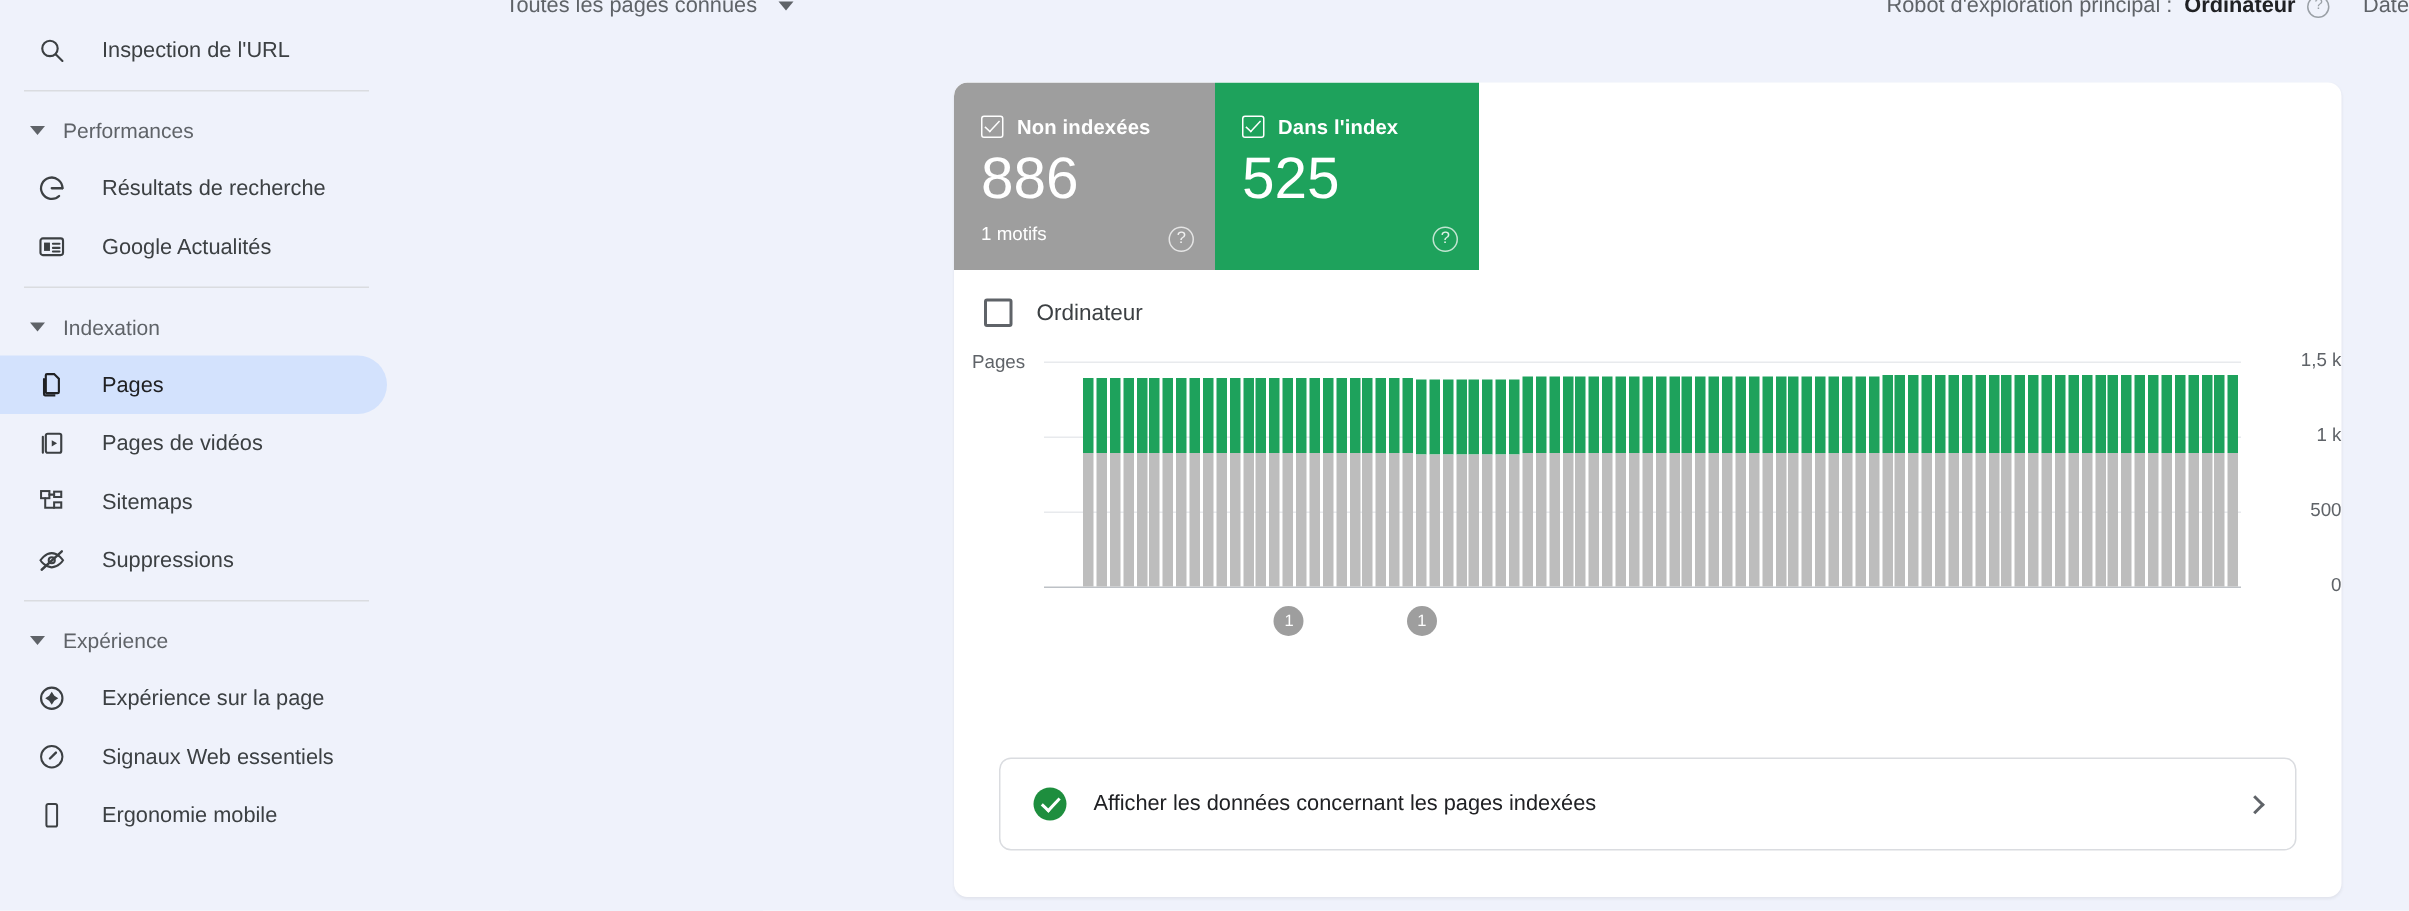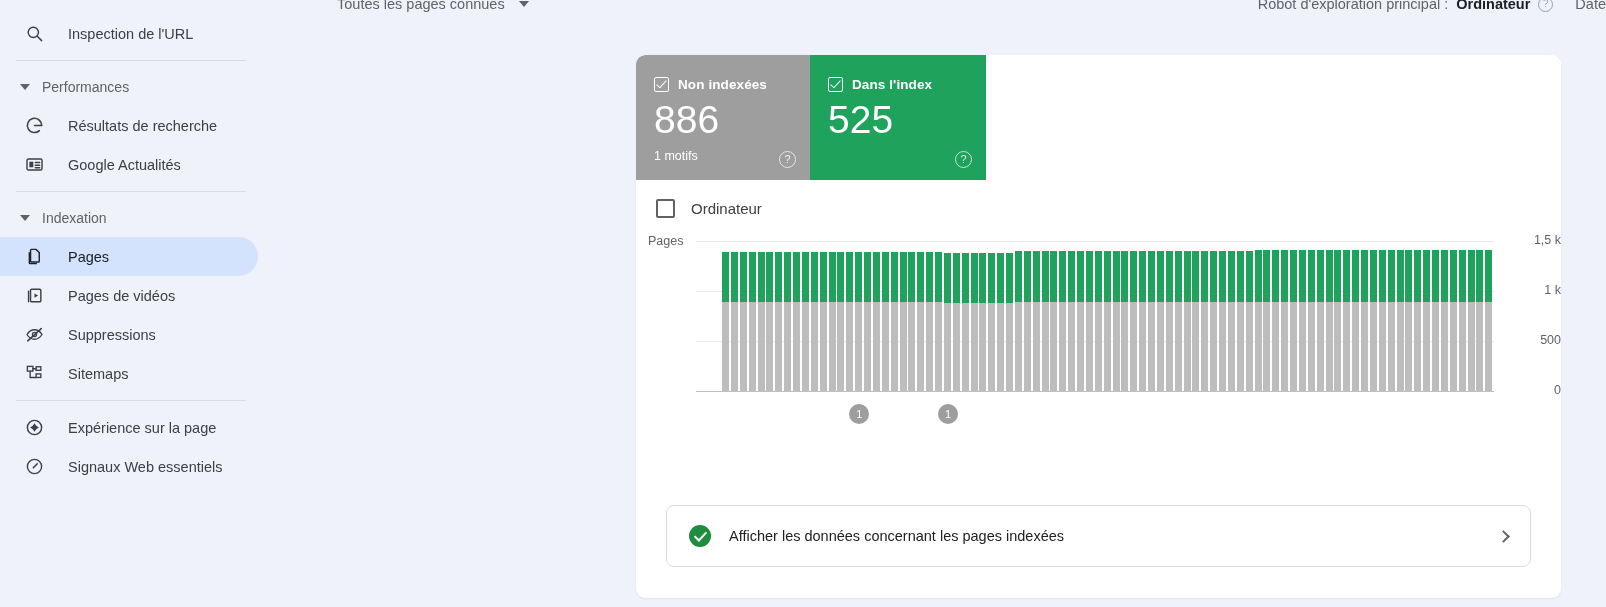--- a/index.html
+++ b/index.html
@@ -267,42 +267,46 @@
           <path d="M4.5 6.5V20" stroke-linecap="round"></path>
           <path d="M12 9.5l4.5 2.6-4.5 2.6z" fill="#3c4043" stroke="none"></path>
         </svg>
       </span>
       <span class="label">Pages de vidéos</span>
     </div>
 
     <div class="nav-item">
       <span class="ico">
         <svg width="19" height="19" viewBox="0 0 24 24" fill="none" stroke="#3c4043" stroke-width="1.7">
-          <path d="M2.5 12s3.8-6 9.5-6 9.5 6 9.5 6-3.8 6-9.5 6-9.5-6-9.5-6z"></path>
-          <circle cx="12" cy="12" r="2.6"></circle>
-          <line x1="3.5" y1="20" x2="20.5" y2="4.5" stroke-width="2" stroke-linecap="round"></line>
-        </svg>
-      </span>
-      <span class="label">Suppressions</span>
-    </div>
-
-    <div class="nav-item">
-      <span class="ico">
-        <svg width="19" height="19" viewBox="0 0 24 24" fill="none" stroke="#3c4043" stroke-width="1.7">
           <rect x="3" y="3" width="7" height="6"></rect>
           <rect x="14" y="3.5" width="6" height="4.5"></rect>
           <rect x="14" y="12.5" width="6" height="4.5"></rect>
           <path d="M10 6h4M6.5 9v8h7.5M6.5 15h0" stroke-linecap="round"></path>
         </svg>
       </span>
       <span class="label">Sitemaps</span>
     </div>
 
+    <div class="nav-item">
+      <span class="ico">
+        <svg width="19" height="19" viewBox="0 0 24 24" fill="none" stroke="#3c4043" stroke-width="1.7">
+          <path d="M2.5 12s3.8-6 9.5-6 9.5 6 9.5 6-3.8 6-9.5 6-9.5-6-9.5-6z"></path>
+          <circle cx="12" cy="12" r="2.6"></circle>
+          <line x1="3.5" y1="20" x2="20.5" y2="4.5" stroke-width="2" stroke-linecap="round"></line>
+        </svg>
+      </span>
+      <span class="label">Suppressions</span>
+    </div>
+
     <div class="divider"></div>
 
+    <div class="section-head">
+      <span class="tri"></span>
+      <span>Expérience</span>
+    </div>
 
     <div class="nav-item">
       <span class="ico">
         <svg width="19" height="19" viewBox="0 0 24 24">
           <circle cx="12" cy="12" r="9" fill="none" stroke="#3c4043" stroke-width="1.8"></circle>
           <path d="M12 6.5l2.2 3.3L17.5 12l-3.3 2.2L12 17.5l-2.2-3.3L6.5 12l3.3-2.2z" fill="#3c4043"></path>
         </svg>
       </span>
       <span class="label">Expérience sur la page</span>
     </div>
@@ -310,20 +314,28 @@
     <div class="nav-item">
       <span class="ico">
         <svg width="19" height="19" viewBox="0 0 24 24" fill="none" stroke="#3c4043" stroke-width="1.7">
           <circle cx="12" cy="12" r="9"></circle>
           <path d="M15.5 8.5L10.5 13.5" stroke-linecap="round" stroke-width="2"></path>
         </svg>
       </span>
       <span class="label">Signaux Web essentiels</span>
     </div>
 
+    <div class="nav-item">
+      <span class="ico">
+        <svg width="19" height="19" viewBox="0 0 24 24" fill="none" stroke="#3c4043" stroke-width="1.7">
+          <rect x="7.5" y="2.5" width="9" height="19" rx="1.6"></rect>
+        </svg>
+      </span>
+      <span class="label">Ergonomie mobile</span>
+    </div>
   </div>
 
   <div class="card">
 
     <div class="tiles">
       <div class="tile gray">
         <div class="tile-head">
           <span class="cbox checked"></span>
           <span class="tile-label">Non indexées</span>
         </div>

